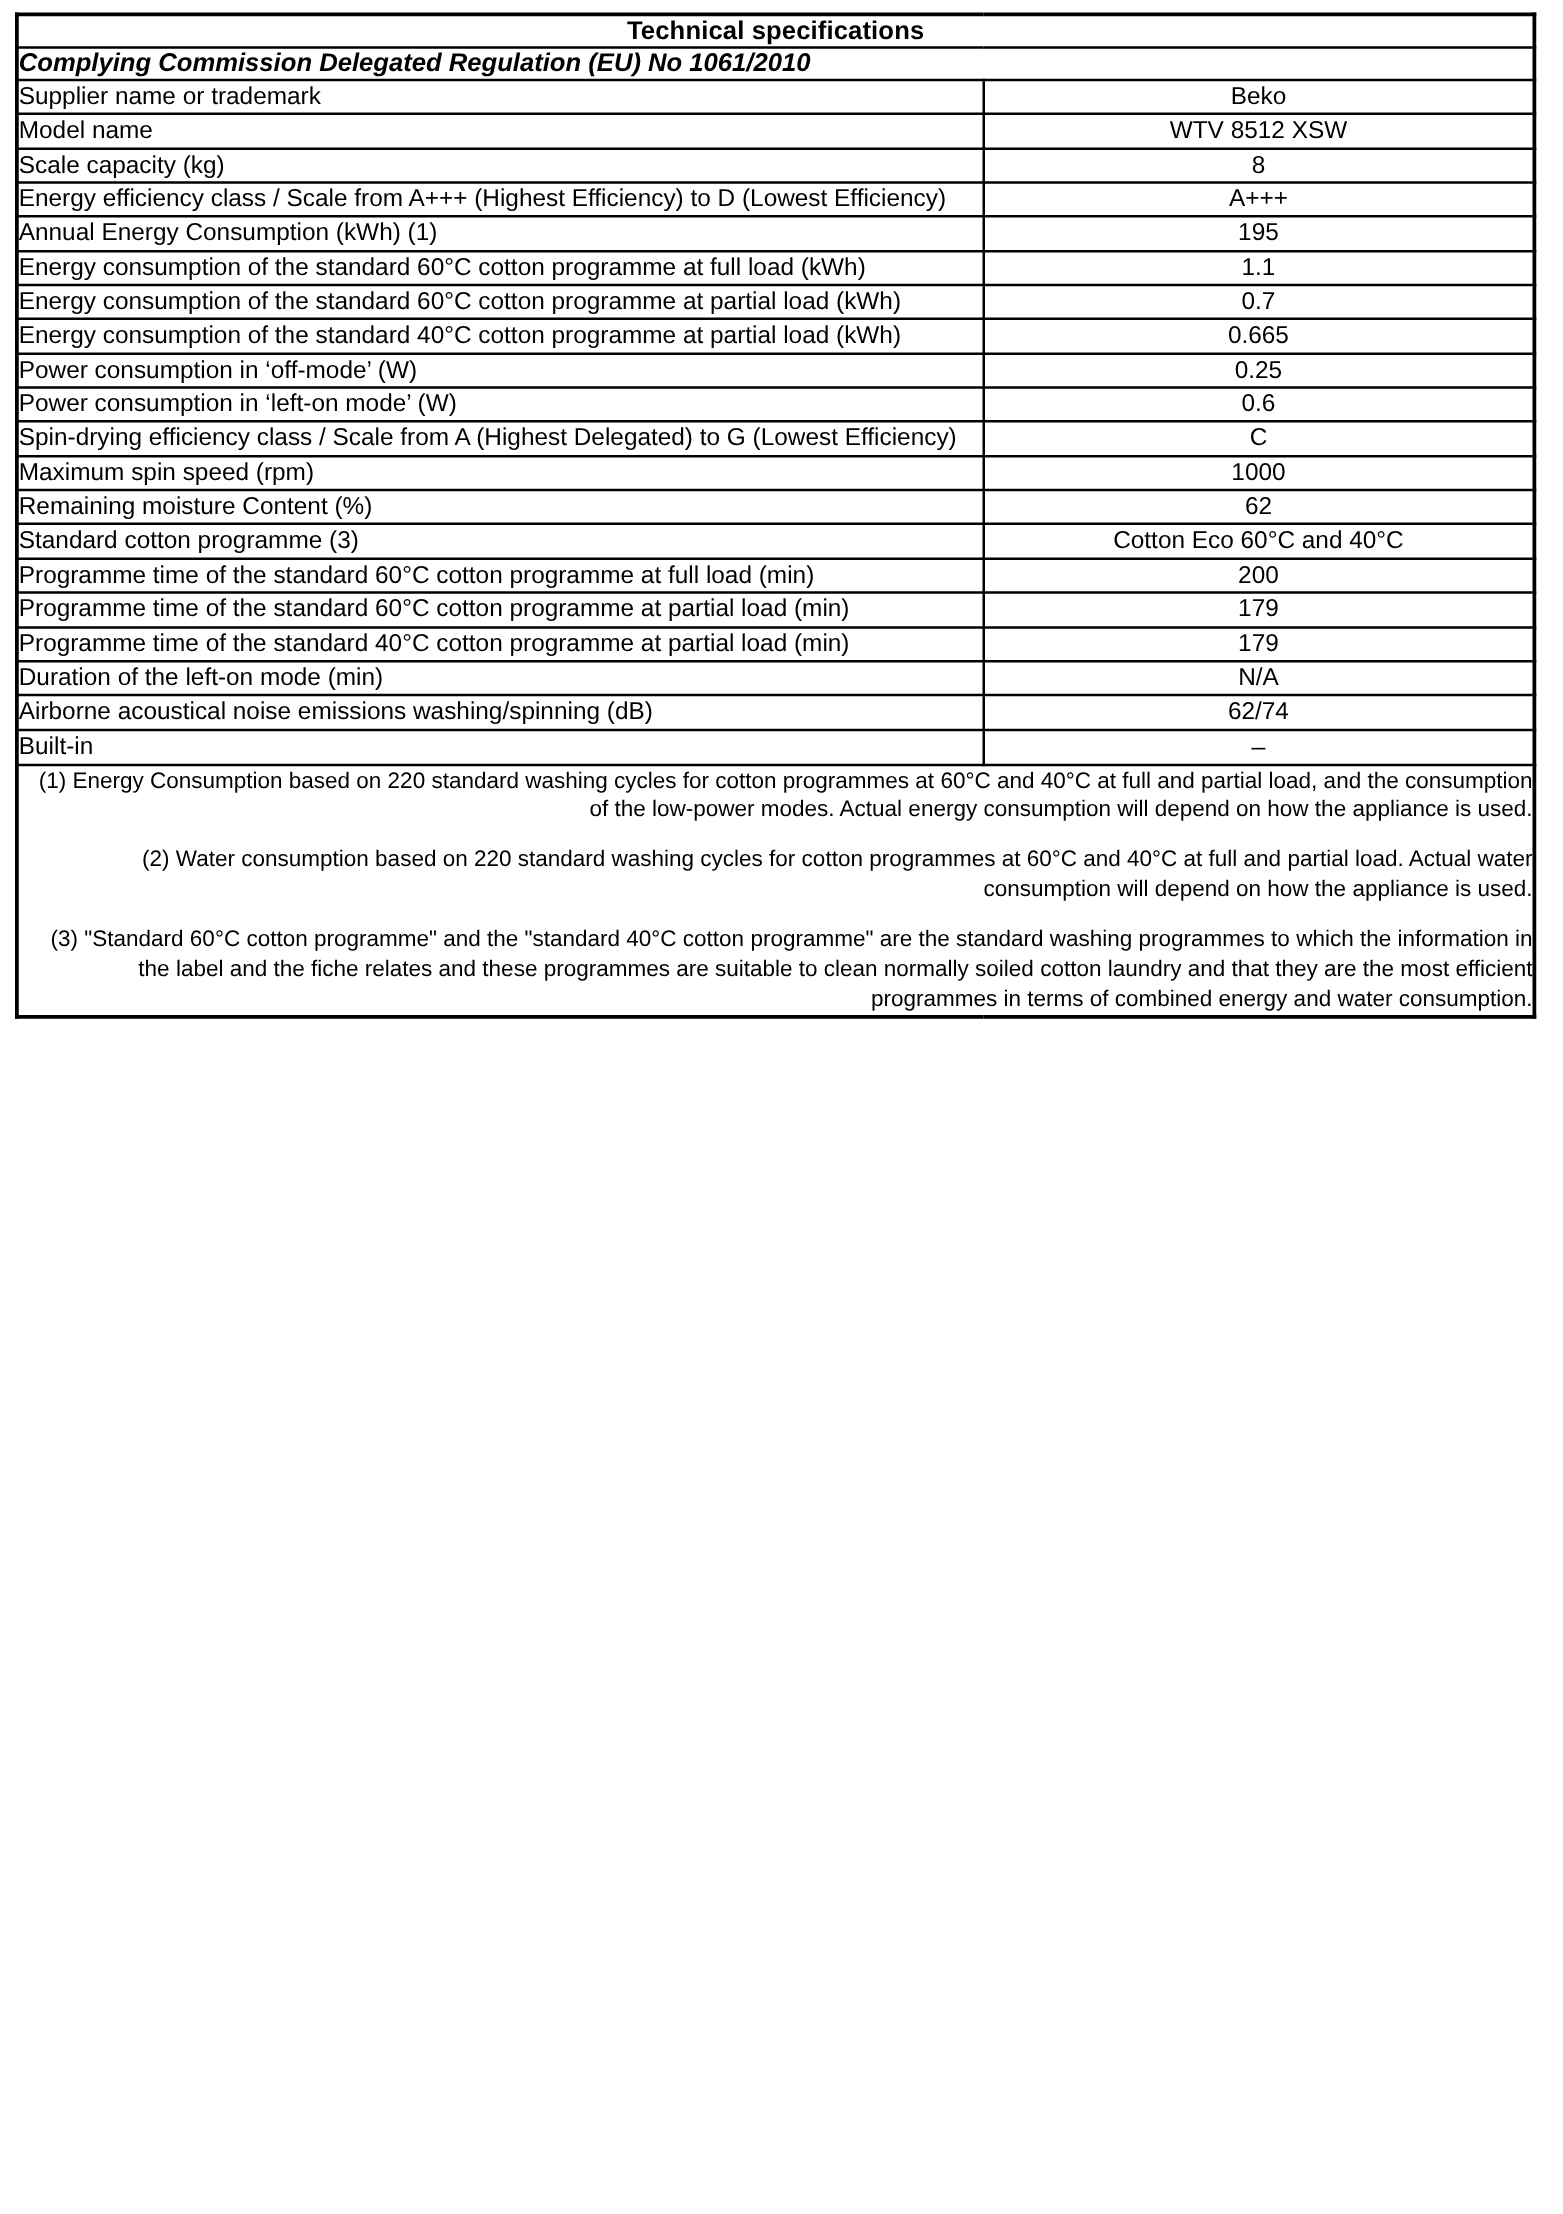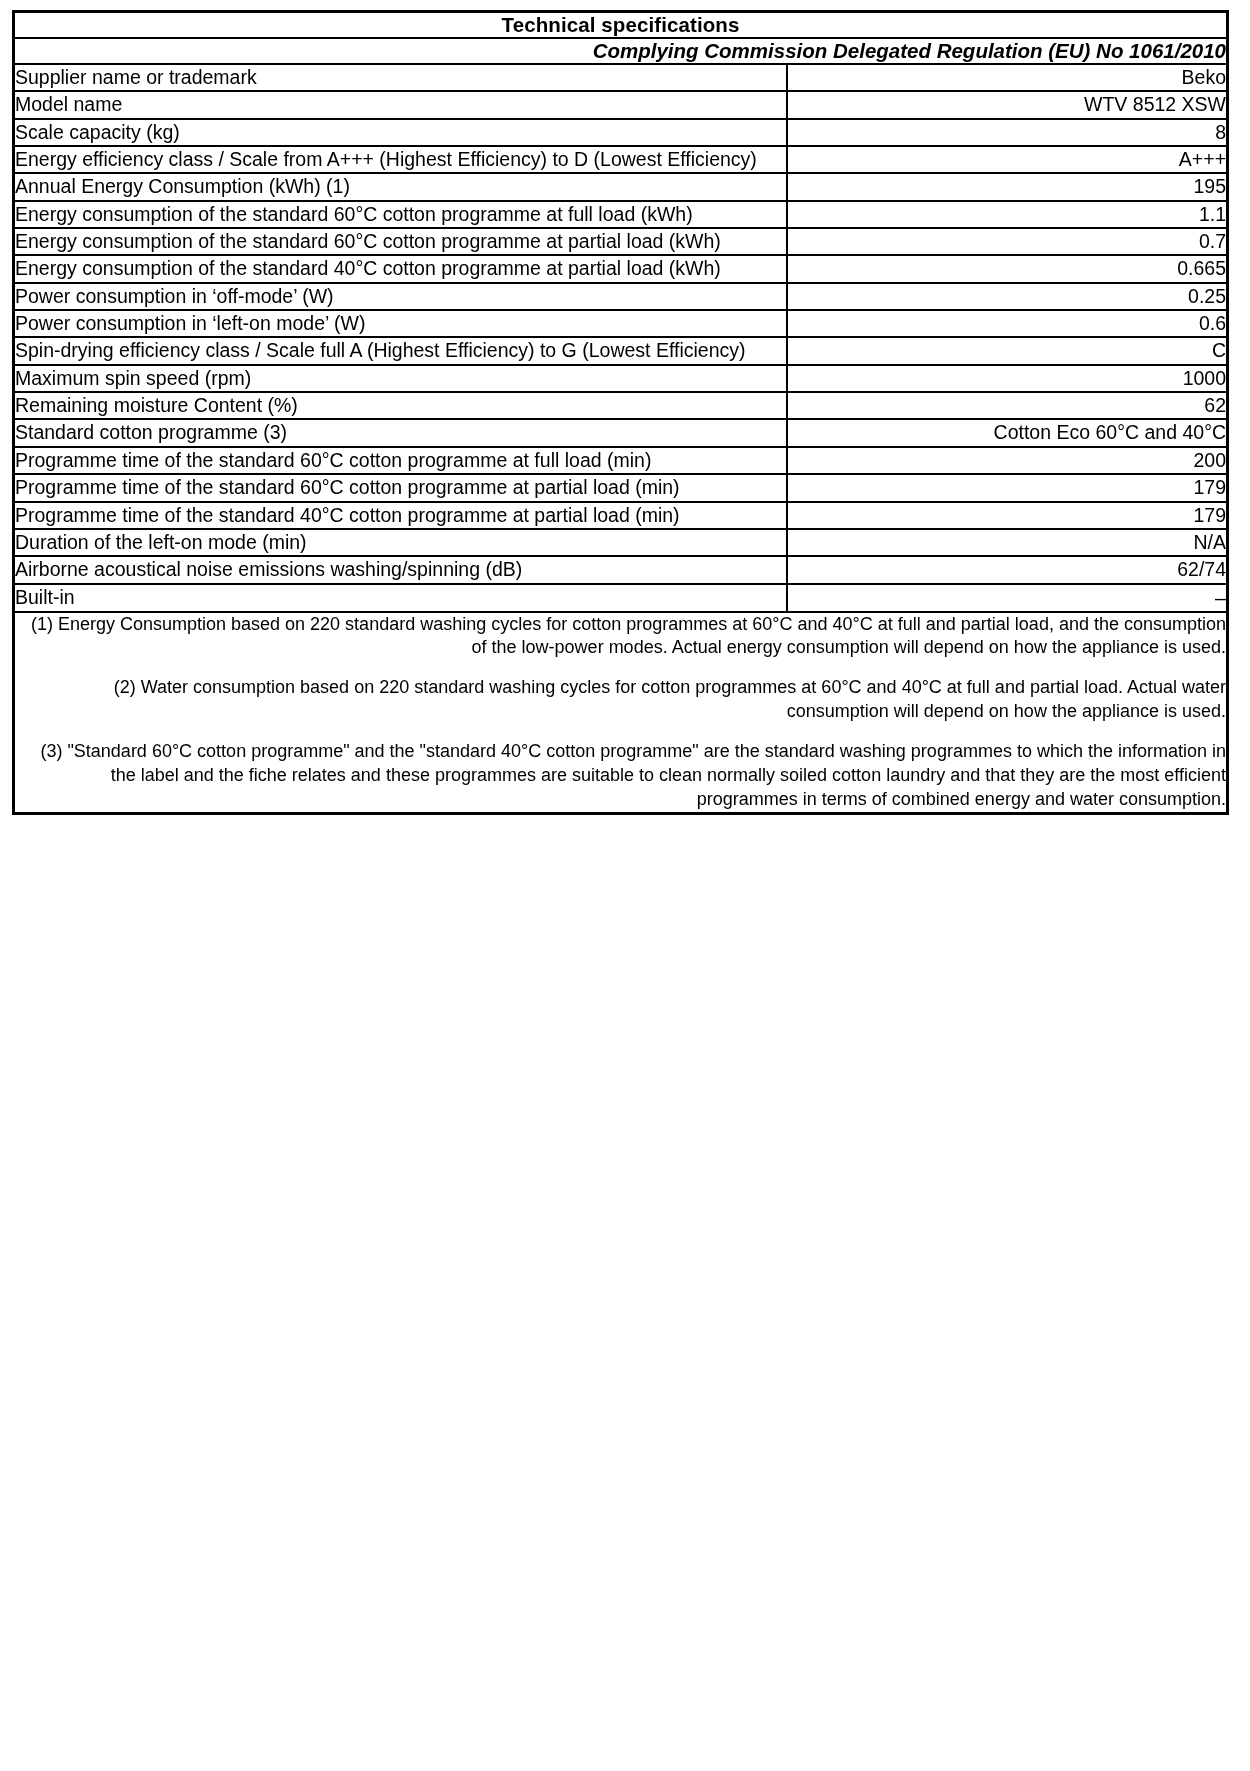--- a/index.html
+++ b/index.html
@@ -33,36 +33,36 @@
     vertical-align: middle;
   }
   .title-cell {
     text-align: center;
     font-weight: bold;
     font-size: 20.5px;
     padding: 9px 6px 10px 6px;
     letter-spacing: 0.1px;
   }
   .subtitle-cell {
-    text-align: right;
+    text-align: left;
     font-weight: bold;
     font-style: italic;
     font-size: 20.5px;
     padding: 9px 6px 10px 6px;
   }
   .label-cell {
     font-size: 19.5px;
     line-height: 1.30;
     padding: 7px 8px 8px 10px;
     text-align: left;
     margin-left: 15px;
   }
   .value-cell {
     font-size: 19.5px;
-    text-align: right;
+    text-align: center;
     padding: 7px 4px 8px 4px;
     line-height: 1.30;
   }
   .notes-cell {
     font-size: 18px;
     line-height: 1.33;
     padding: 10px 10px 14px 10px;
     text-align: right;
   }
   .notes-cell p {
@@ -127,21 +127,21 @@
       </tr>
       <tr>
         <td class="label-cell">Power consumption in ‘off-mode’ (W)</td>
         <td class="value-cell">0.25</td>
       </tr>
       <tr>
         <td class="label-cell">Power consumption in ‘left-on mode’ (W)</td>
         <td class="value-cell">0.6</td>
       </tr>
       <tr>
-        <td class="label-cell">Spin-drying efficiency class / Scale full A (Highest Efficiency) to G (Lowest Efficiency)</td>
+        <td class="label-cell">Spin-drying efficiency class / Scale from A (Highest Delegated) to G (Lowest Efficiency)</td>
         <td class="value-cell">C</td>
       </tr>
       <tr>
         <td class="label-cell">Maximum spin speed (rpm)</td>
         <td class="value-cell">1000</td>
       </tr>
       <tr>
         <td class="label-cell">Remaining moisture Content (%)</td>
         <td class="value-cell">62</td>
       </tr>

